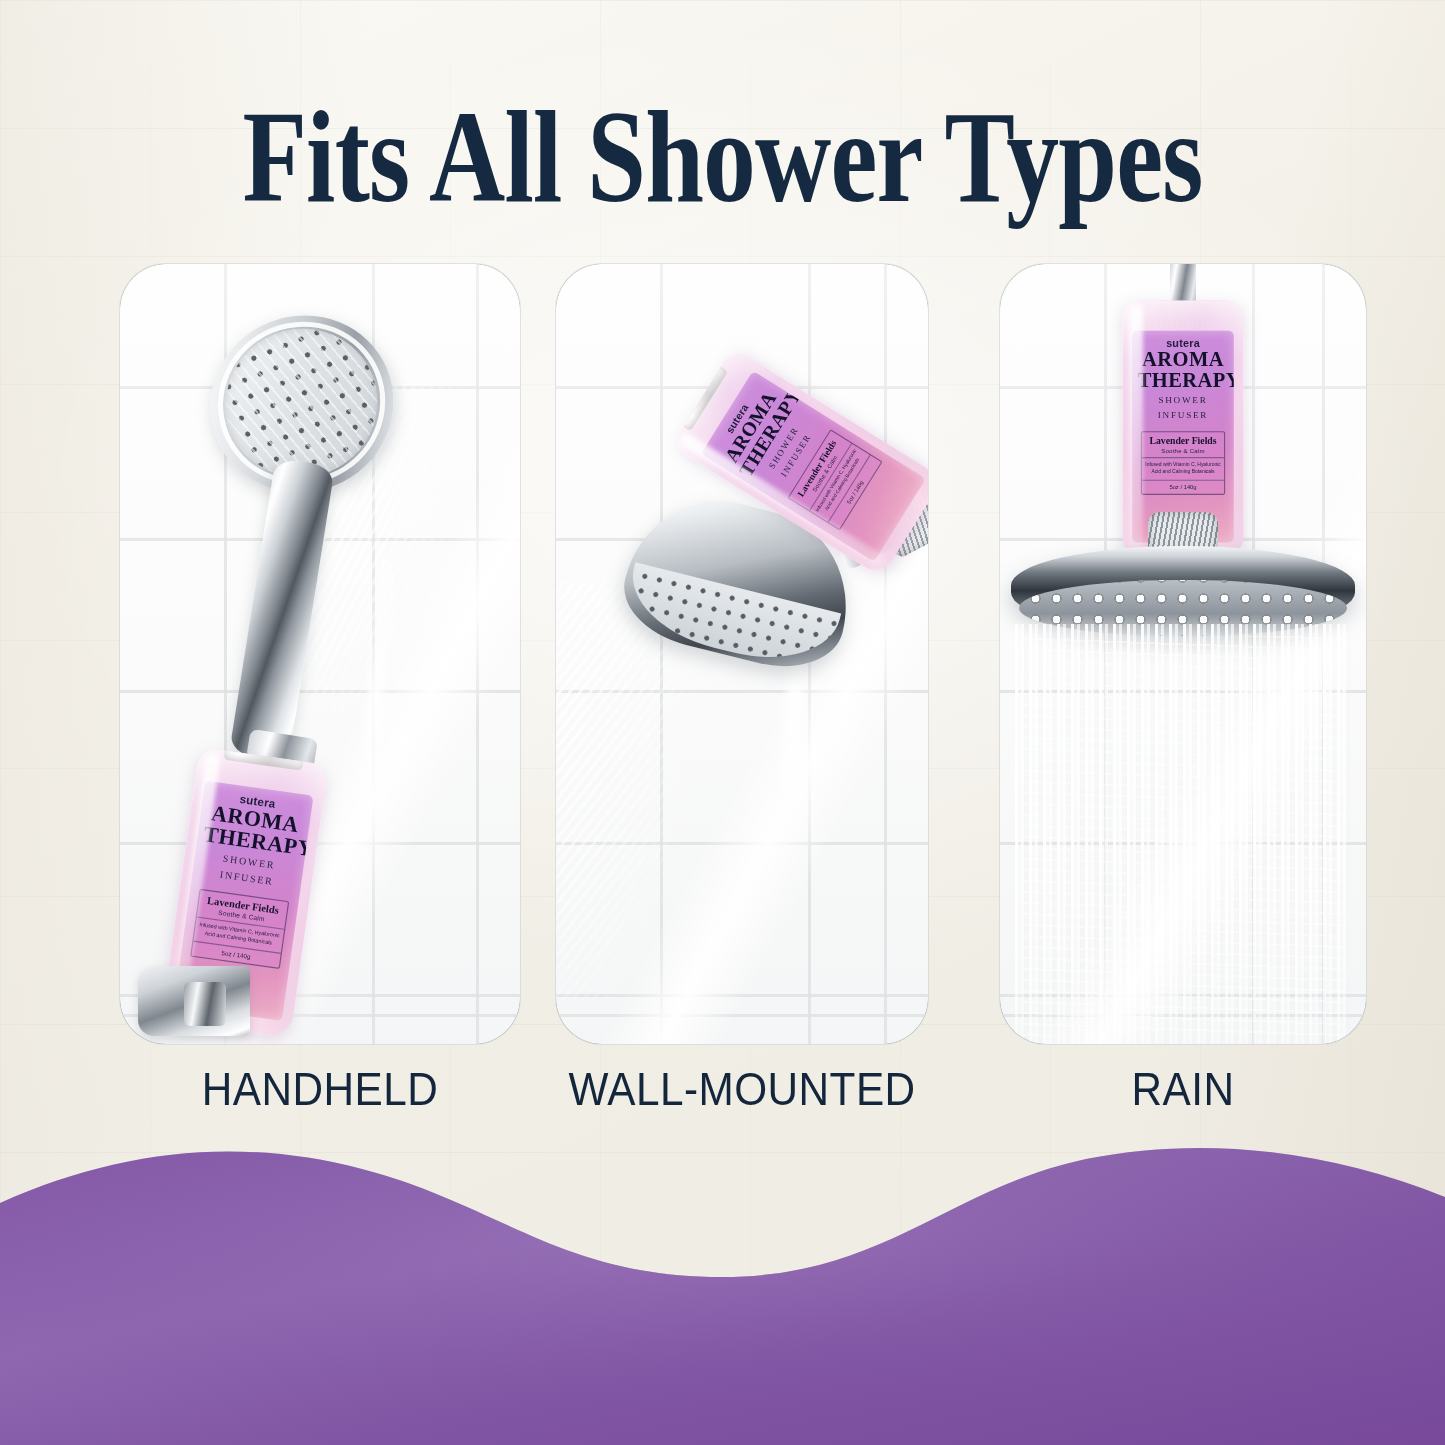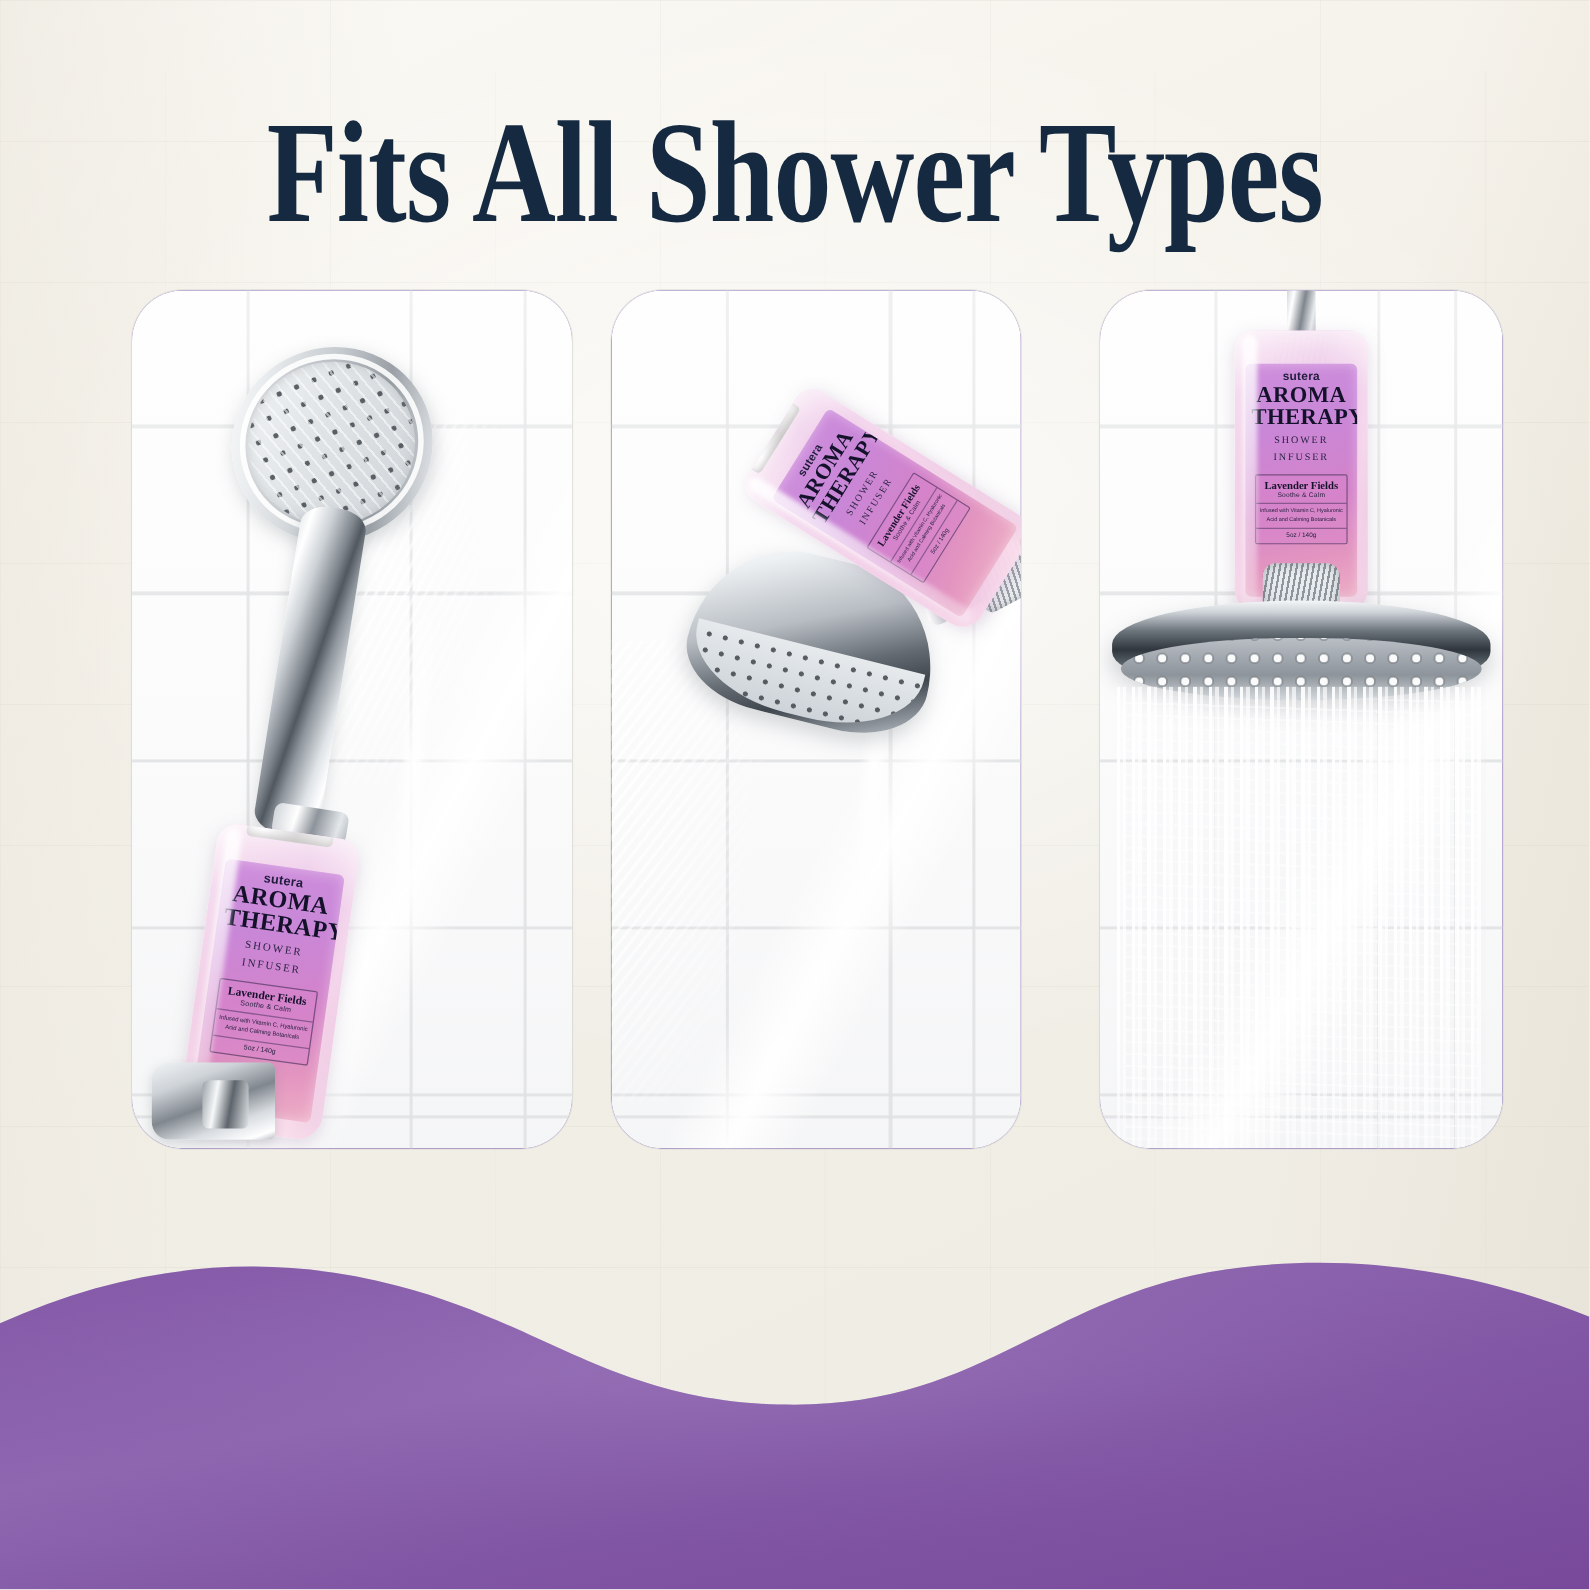--- a/index.html
+++ b/index.html
@@ -66,21 +66,21 @@
     position:absolute;
     left:0; top:264px;
     width:1445px; height:780px;
   }
   .panel {
     position:absolute;
     top:0;
     height:780px;
     border-radius:46px;
     overflow:hidden;
-    background:#4c1d95;
+    background:#14532d;
     box-shadow:0 0 0 1px rgba(205,205,205,.55);
   }
   .panel.p1 { left:120px;  width:400px; }
   .panel.p2 { left:556px;  width:372px; }
   .panel.p3 { left:1000px; width:366px; }
 
   
   .tiles {
     position:absolute; inset:0;
     background:#fdfdfd;
@@ -619,20 +619,25 @@
 
       <div class="rn-ball"></div>
       <div class="rn-disc"></div>
       <div class="rn-disc-face"></div>
       <div class="rn-fall"></div>
       <div class="rn-fall2"></div>
     </div>
 
   </div>
 
+  <div class="captions">
+    <div class="caption c1">HANDHELD</div>
+    <div class="caption c2">WALL-MOUNTED</div>
+    <div class="caption c3">RAIN</div>
+  </div>
 
   <div class="wave-band">
     <svg class="wave-svg" viewBox="0 0 1445 300" preserveAspectRatio="none">
       <defs>
         <linearGradient id="pgrad" x1="0" y1="0" x2="1" y2="1">
           <stop offset="0%" stop-color="#8459a8"></stop>
           <stop offset="35%" stop-color="#8f68b1"></stop>
           <stop offset="62%" stop-color="#8055a3"></stop>
           <stop offset="100%" stop-color="#78499b"></stop>
         </linearGradient>

